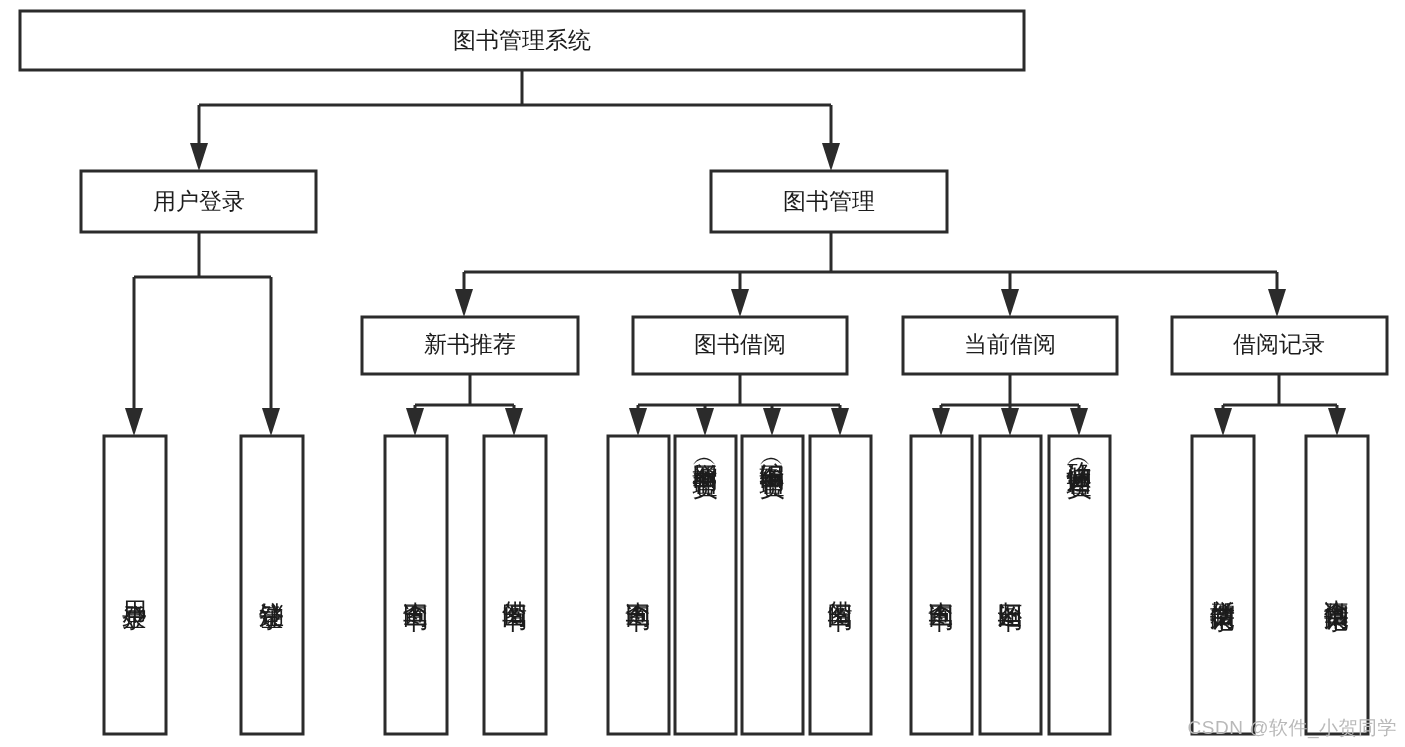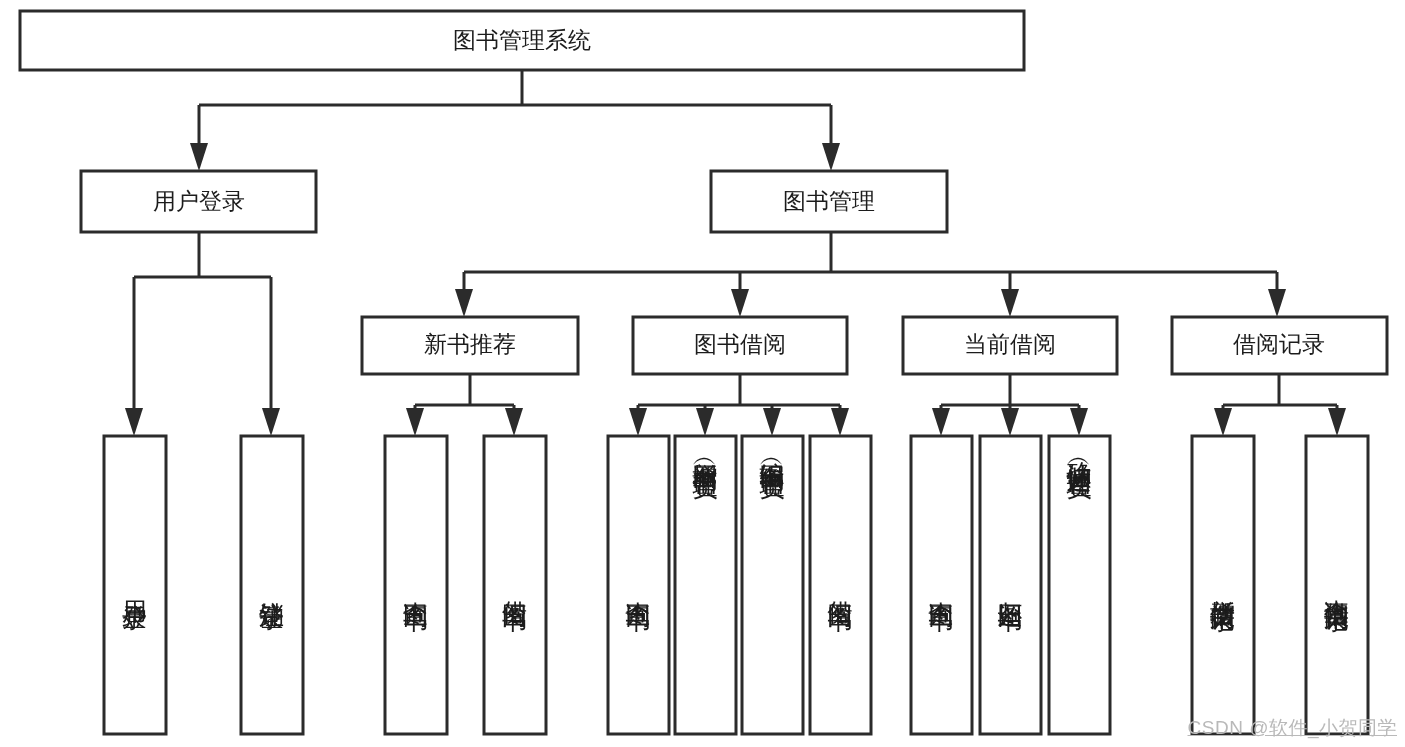--- a/index.html
+++ b/index.html
@@ -69,21 +69,20 @@
   }
   .watermark {
     position: absolute;
     right: 8px;
     bottom: 6px;
     font-family: "Liberation Sans", "DejaVu Sans", sans-serif;
     font-size: 19px;
     color: #b9b9b9;
     white-space: nowrap;
     letter-spacing: 0.5px;
-    text-decoration: underline;
   }
 </style>
 </head>
 <body>
 
 <div id="diagram-root">
 
   <svg id="flow" viewBox="0 0 1405 747" xmlns="http://www.w3.org/2000/svg">
 
     <g>

